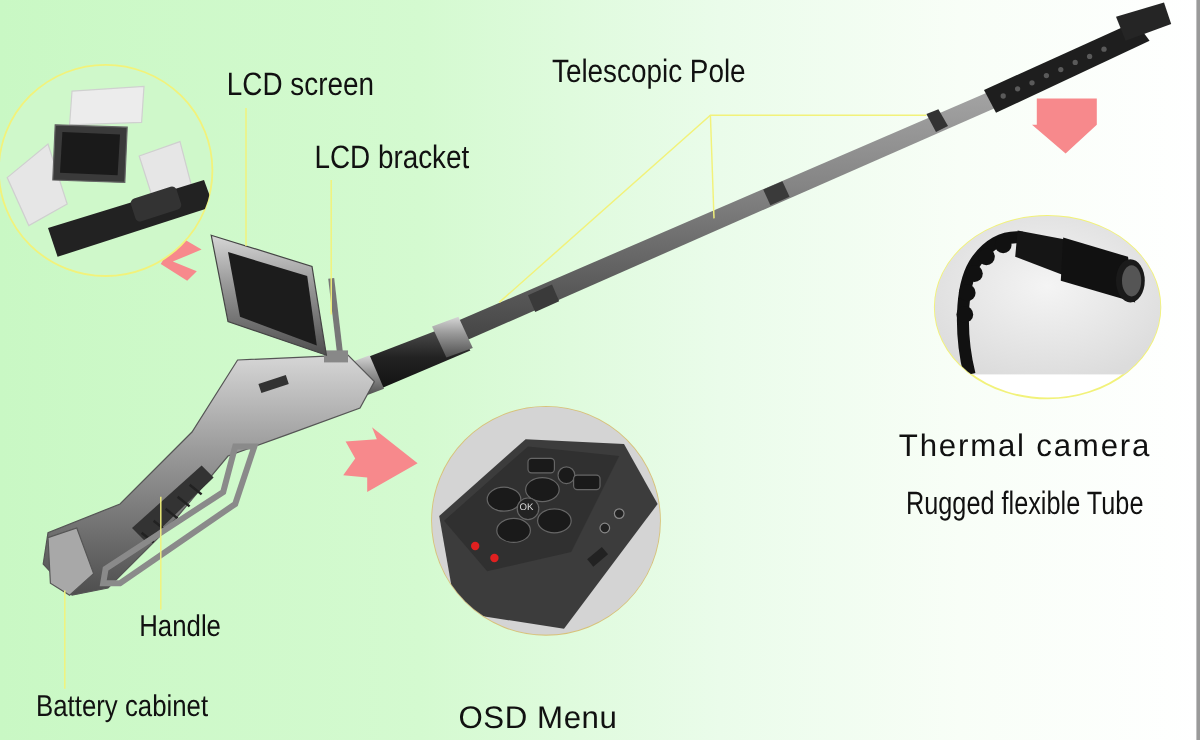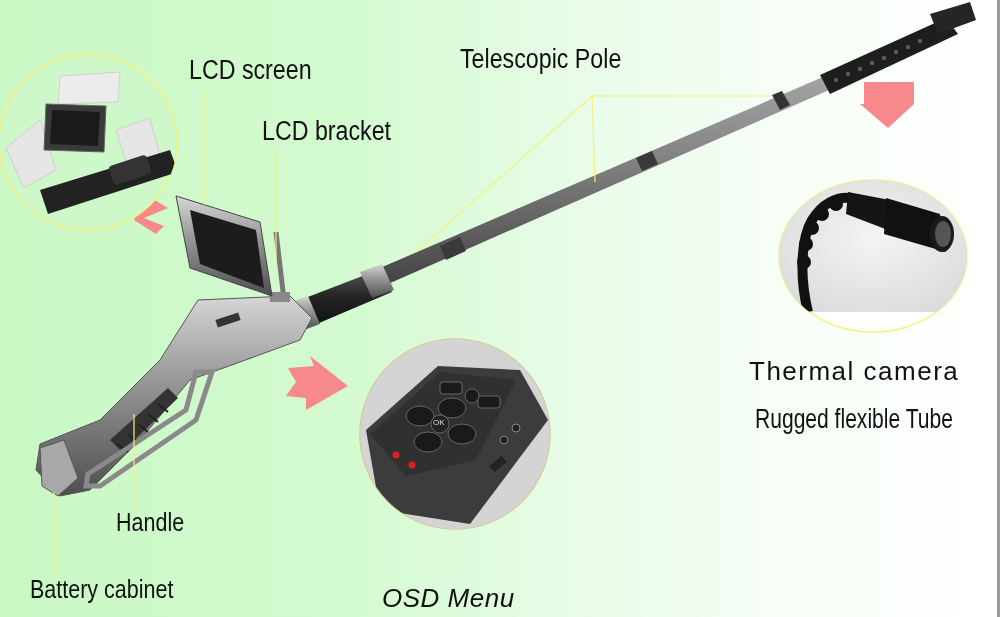--- a/index.html
+++ b/index.html
@@ -184,15 +184,15 @@
   </g>
 </svg>
 
 <div class="label" style="left:433px;top:418px;font-size:8px;color:#ddd;font-weight:normal;">OK</div>
 
 <div class="label narrow" style="left:189px;top:55px;font-size:27px;">LCD screen</div>
 <div class="label narrow" style="left:262px;top:116px;font-size:27px;">LCD bracket</div>
 <div class="label narrow" style="left:460px;top:44px;font-size:27px;">Telescopic Pole</div>
 <div class="label wide" style="left:713px;top:356px;font-size:26px;margin-left:36px;">Thermal camera</div>
 <div class="label narrow" style="left:755px;top:404px;font-size:27px;transform:scaleX(0.78);">Rugged flexible Tube</div>
-<div class="label" style="left:382px;top:583px;font-size:26px;letter-spacing:0.5px;font-style:italic;">OSD Menu</div>
+<div class="label" style="left:382px;top:583px;font-size:26px;letter-spacing:0.5px;">OSD Menu</div>
 <div class="label narrow" style="left:116px;top:508px;font-size:25px;">Handle</div>
 <div class="label narrow" style="left:30px;top:575px;font-size:25px;">Battery cabinet</div>
 
 </body></html>

